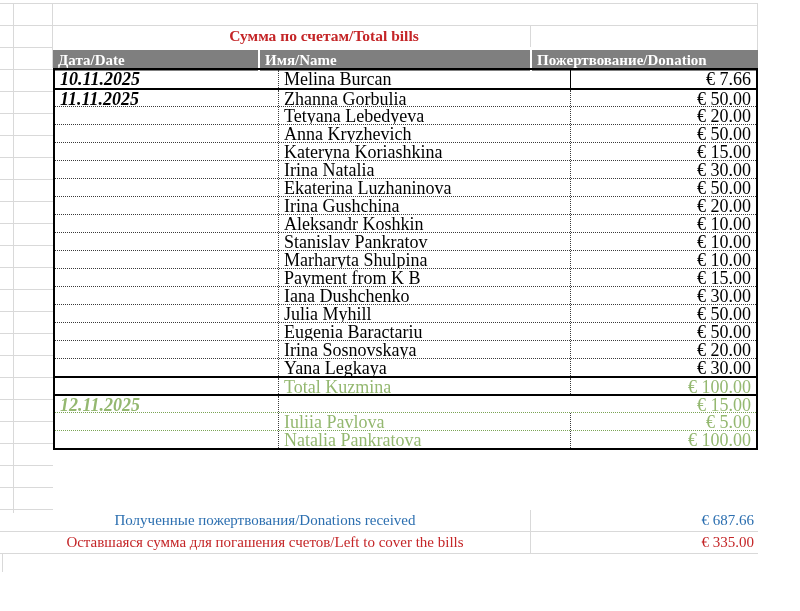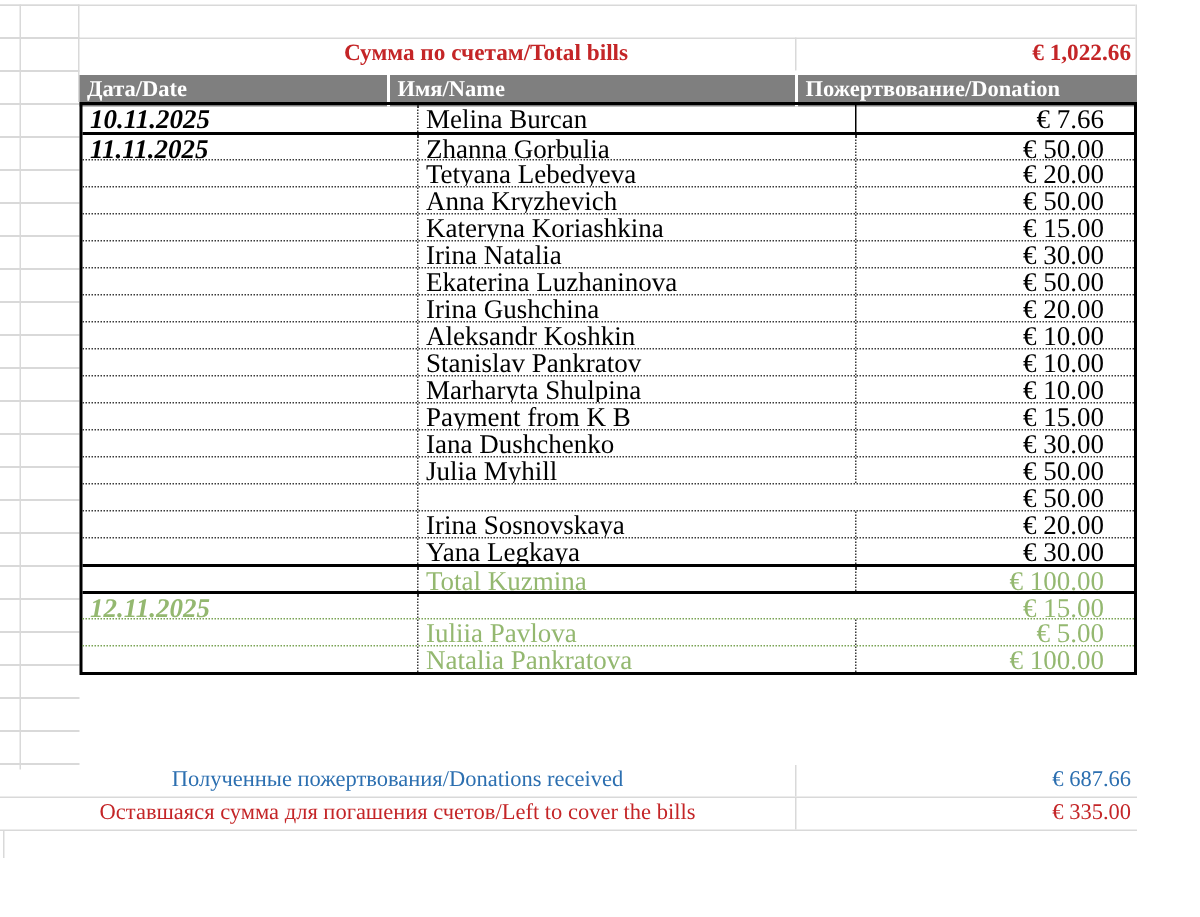--- a/index.html
+++ b/index.html
@@ -36,21 +36,21 @@
   .hc.c3{width:228px;border-left:2px solid #fff;}
   
   .tbody{position:absolute;left:53px;top:68px;width:705px;border:2px solid #000;box-sizing:border-box;}
   .row{display:flex;height:18px;box-sizing:border-box;font-size:18px;line-height:19px;gap:20px;}
   .row.t-dotted{border-top:1px dotted #3a3a3a;}
   .row.t-thick{border-top:2px solid #000;}
   .row.t-gdot{border-top:1px dotted var(--greendark);}
   .cell{box-sizing:border-box;overflow:hidden;white-space:nowrap;}
   .c-date{width:203px;padding-left:5px;font-weight:bold;font-style:italic;}
   .c-name{width:272px;border-left:1px dotted #3a3a3a;padding-left:5px;}
-  .c-amount{flex:1;border-left:1px dotted #3a3a3a;padding-right:20px;text-align:right;}
+  .c-amount{flex:1;border-left:1px dotted #3a3a3a;padding-right:5px;text-align:right;}
   .row.solid .c-amount{border-left:1px solid #000;}
   .row .green-text{color:var(--green);}
   
   .footer-row{position:absolute;left:0;width:758px;height:22px;display:flex;
       border-bottom:1px solid var(--grid);box-sizing:border-box;font-weight:normal;font-size:15px;line-height:21px;}
   .f-label{width:531px;text-align:center;border-right:1px solid var(--grid);box-sizing:border-box;white-space:nowrap;}
   .f-value{flex:1;text-align:right;padding-right:4px;box-sizing:border-box;}
   .f-blue{color:var(--blue);}
   .f-red{color:var(--red);}
 </style>
@@ -62,21 +62,20 @@
   <div class="margin-grid"></div>
   <div class="gl h" style="left:0;top:3px;width:757px;"></div>
   <div class="gl h" style="left:0;top:25px;width:757px;"></div>
   <div class="gl v" style="left:13px;top:3px;height:510px;"></div>
   <div class="gl v" style="left:52px;top:3px;height:65px;"></div>
   <div class="gl v" style="left:757px;top:3px;height:65px;"></div>
   <div class="gl v" style="left:530px;top:25px;height:22px;"></div>
   <div class="gl v" style="left:2px;top:554px;height:18px;"></div>
 
   <div class="title-label">Сумма по счетам/Total bills</div>
-  <div class="title-value">€ 1,022.66</div>
 
   <div class="header-row">
     <div class="hc c1">Дата/Date</div>
     <div class="hc c2">Имя/Name</div>
     <div class="hc c3">Пожертвование/Donation</div>
   </div>
 
   <div class="tbody" id="tbody">
       <div class="row solid">
         <div class="cell c-date">10.11.2025</div>
@@ -143,20 +142,21 @@
         <div class="cell c-name">Iana Dushchenko</div>
         <div class="cell c-amount">€ 30.00</div>
       </div>
       <div class="row t-dotted">
         <div class="cell c-date"></div>
         <div class="cell c-name">Julia Myhill</div>
         <div class="cell c-amount">€ 50.00</div>
       </div>
       <div class="row t-dotted">
         <div class="cell c-date"></div>
+        <div class="cell c-name">Eugenia Baractariu</div>
         <div class="cell c-amount">€ 50.00</div>
       </div>
       <div class="row t-dotted">
         <div class="cell c-date"></div>
         <div class="cell c-name">Irina Sosnovskaya</div>
         <div class="cell c-amount">€ 20.00</div>
       </div>
       <div class="row t-dotted">
         <div class="cell c-date"></div>
         <div class="cell c-name">Yana Legkaya</div>

